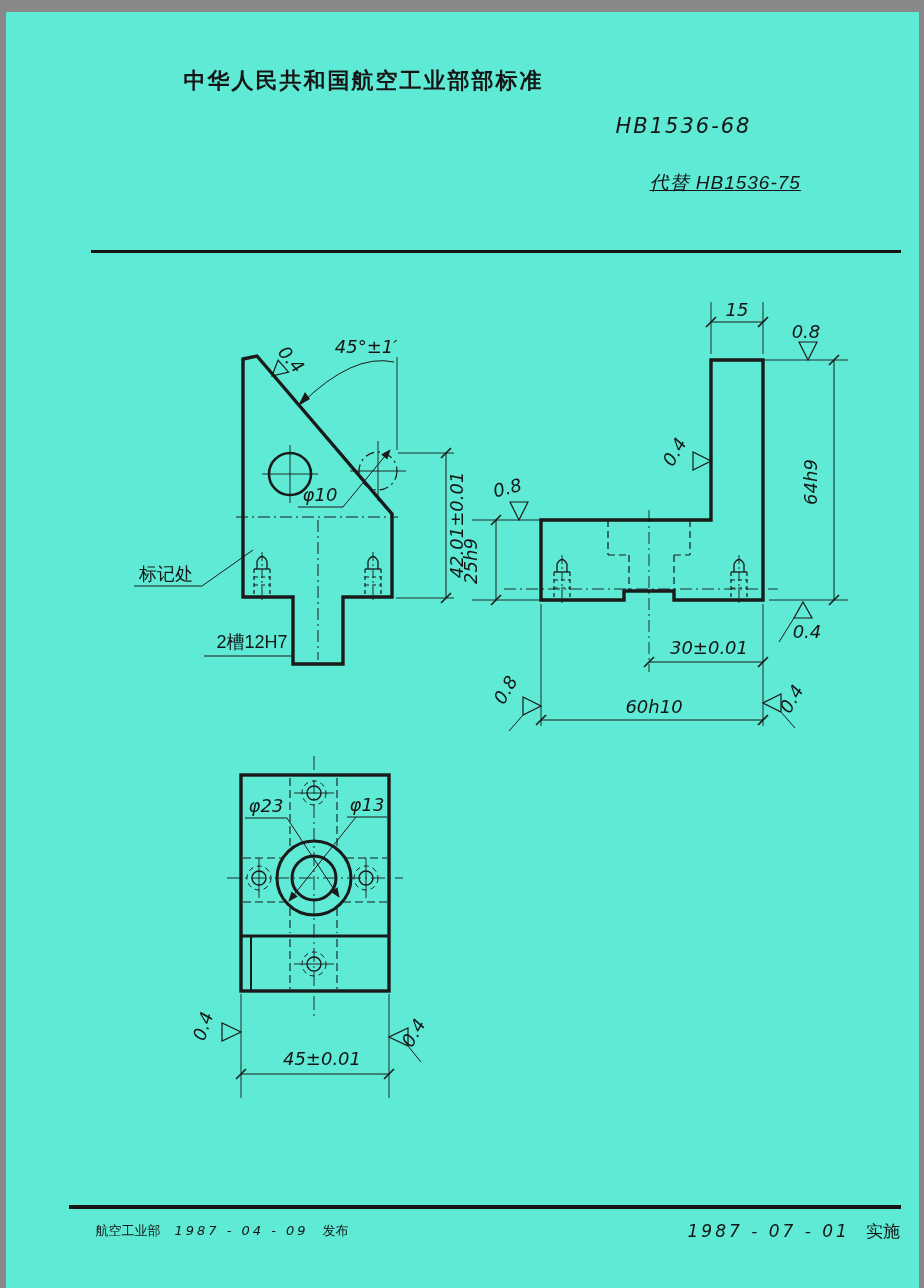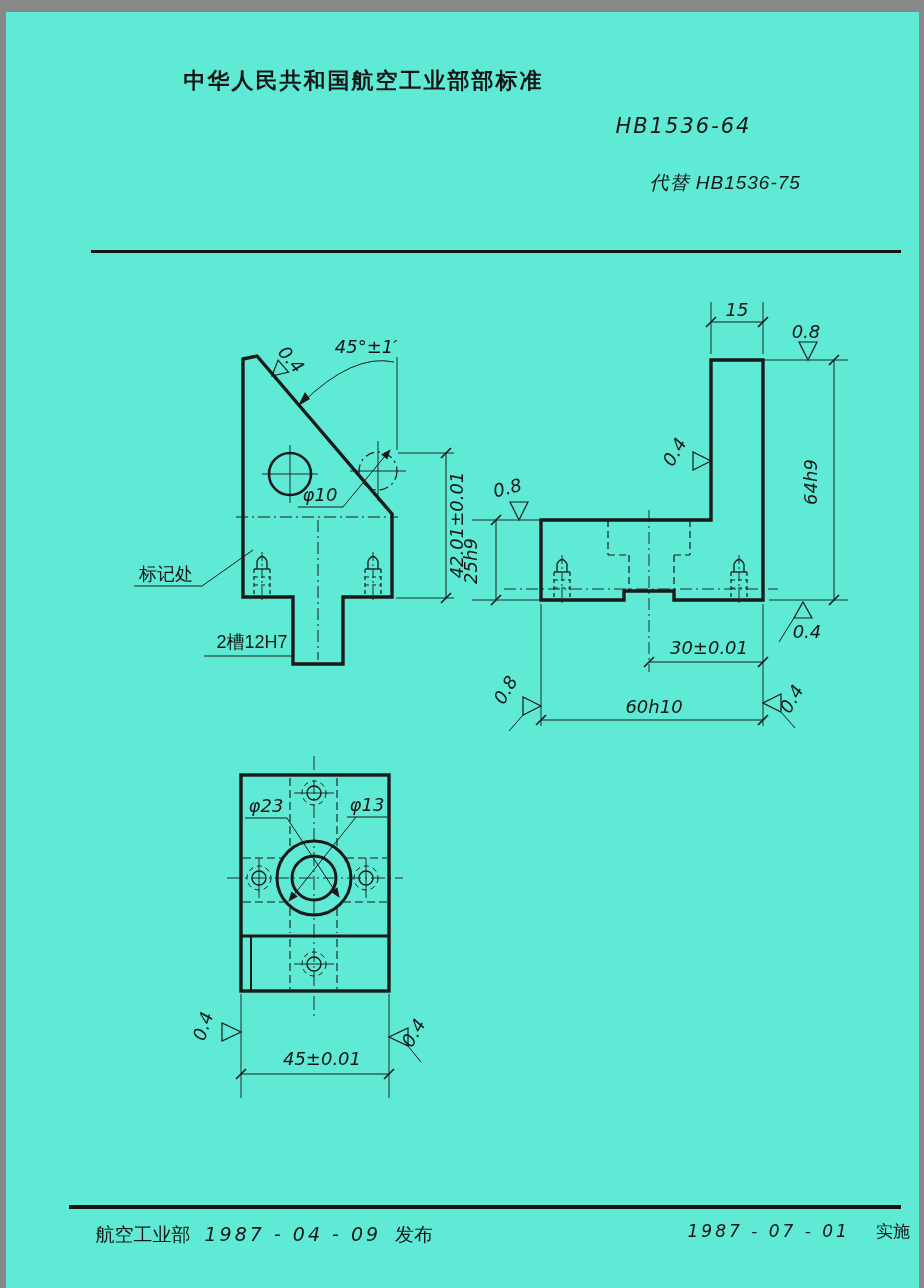--- a/index.html
+++ b/index.html
@@ -16,49 +16,49 @@
     position:absolute; left:610px; top:102px;
     font-size:21px; font-style:italic; letter-spacing:2px;
     font-family:"DejaVu Sans", sans-serif;
   }
   .hdr-title {
     position:absolute; left:198px; top:146px;
     font-size:37px; letter-spacing:24px; font-weight:500;
   }
   .hdr-replaces {
     position:absolute; left:644px; top:158px;
-    font-size:19px; font-style:italic; letter-spacing:1px;
+    font-size:19px; font-style:italic; letter-spacing:1px;text-decoration:underline;
   }
   .rule { position:absolute; background:#141414; }
   .rule-top  { left:85px; top:238px; width:810px; height:3px; }
   .rule-bot  { left:63px; top:1193px; width:832px; height:4px; }
   .footer-left {
-    position:absolute; left:90px; top:1210px; font-size:19px;
+    position:absolute; left:90px; top:1210px; font-size:13px;
     display:flex; gap:14px; align-items:baseline;
   }
   .footer-right {
     position:absolute; left:682px; top:1208px; font-size:17px;
-    display:flex; gap:26px; align-items:baseline;justify-content:space-between;
+    display:flex; gap:16px; align-items:baseline;justify-content:space-between;
   }
   .f-date { font-style:italic; letter-spacing:3px; font-family:"DejaVu Sans", sans-serif; }
   svg.drawing { position:absolute; left:0; top:0; }
   svg .ln   { stroke:#1a1a1a; fill:none; }
   svg text {
     fill:#161616; font-family:"DejaVu Sans", sans-serif;
     font-style:italic; font-size:18px;
   }
   svg text.cjk { font-style:normal; font-family:"Liberation Sans", sans-serif; }
 </style>
 </head>
 <body>
 
 <div class="page">
 
   <div class="hdr-org">中华人民共和国航空工业部部标准</div>
-  <div class="hdr-no">HB1536-64</div>
+  <div class="hdr-no">HB1536-68</div>
   <div class="hdr-replaces">代替 HB1536-75</div>
   <div class="rule rule-top"></div>
 
   <svg class="drawing" width="924" height="1288" viewBox="0 0 924 1288">
     <defs>
       <marker id="arr" markerWidth="12" markerHeight="10" refX="10" refY="5" orient="auto">
         <path d="M1,1 L11,5 L1,9 Z" fill="#1a1a1a"></path>
       </marker>
       <g id="stud">
         <path class="ln" stroke-width="1.3" d="M -5,-36 Q 0,-45 5,-36"></path>

